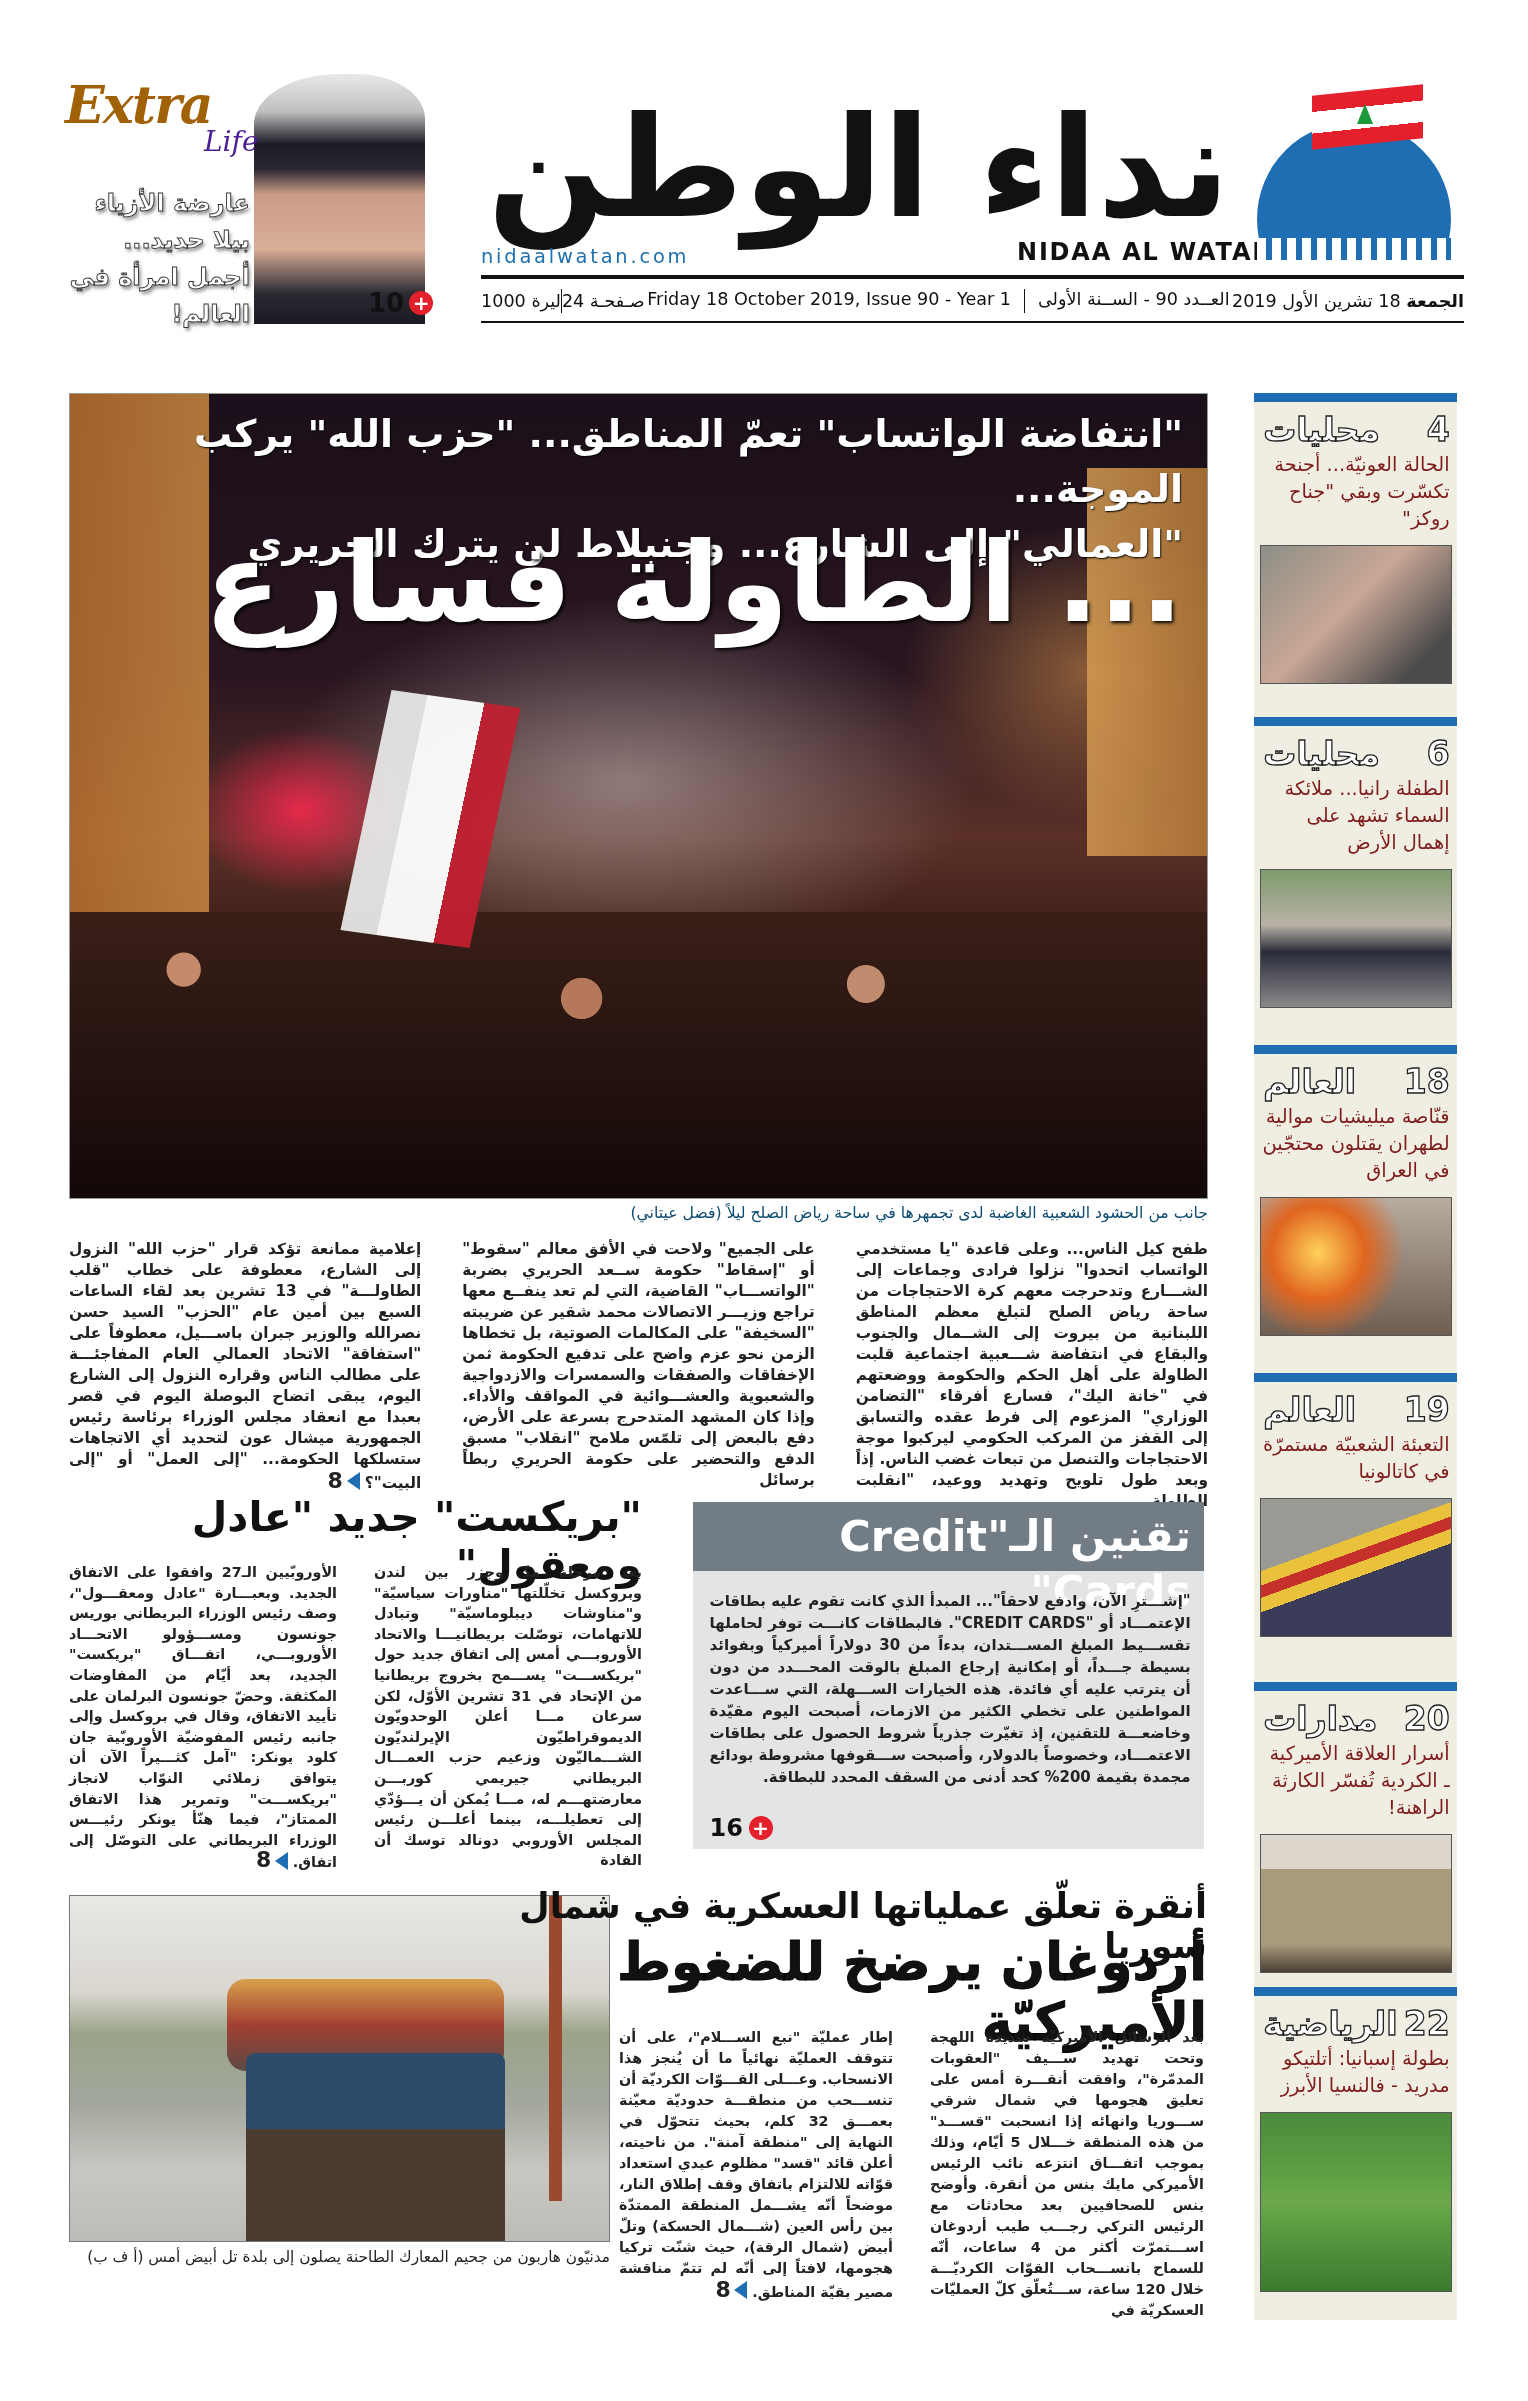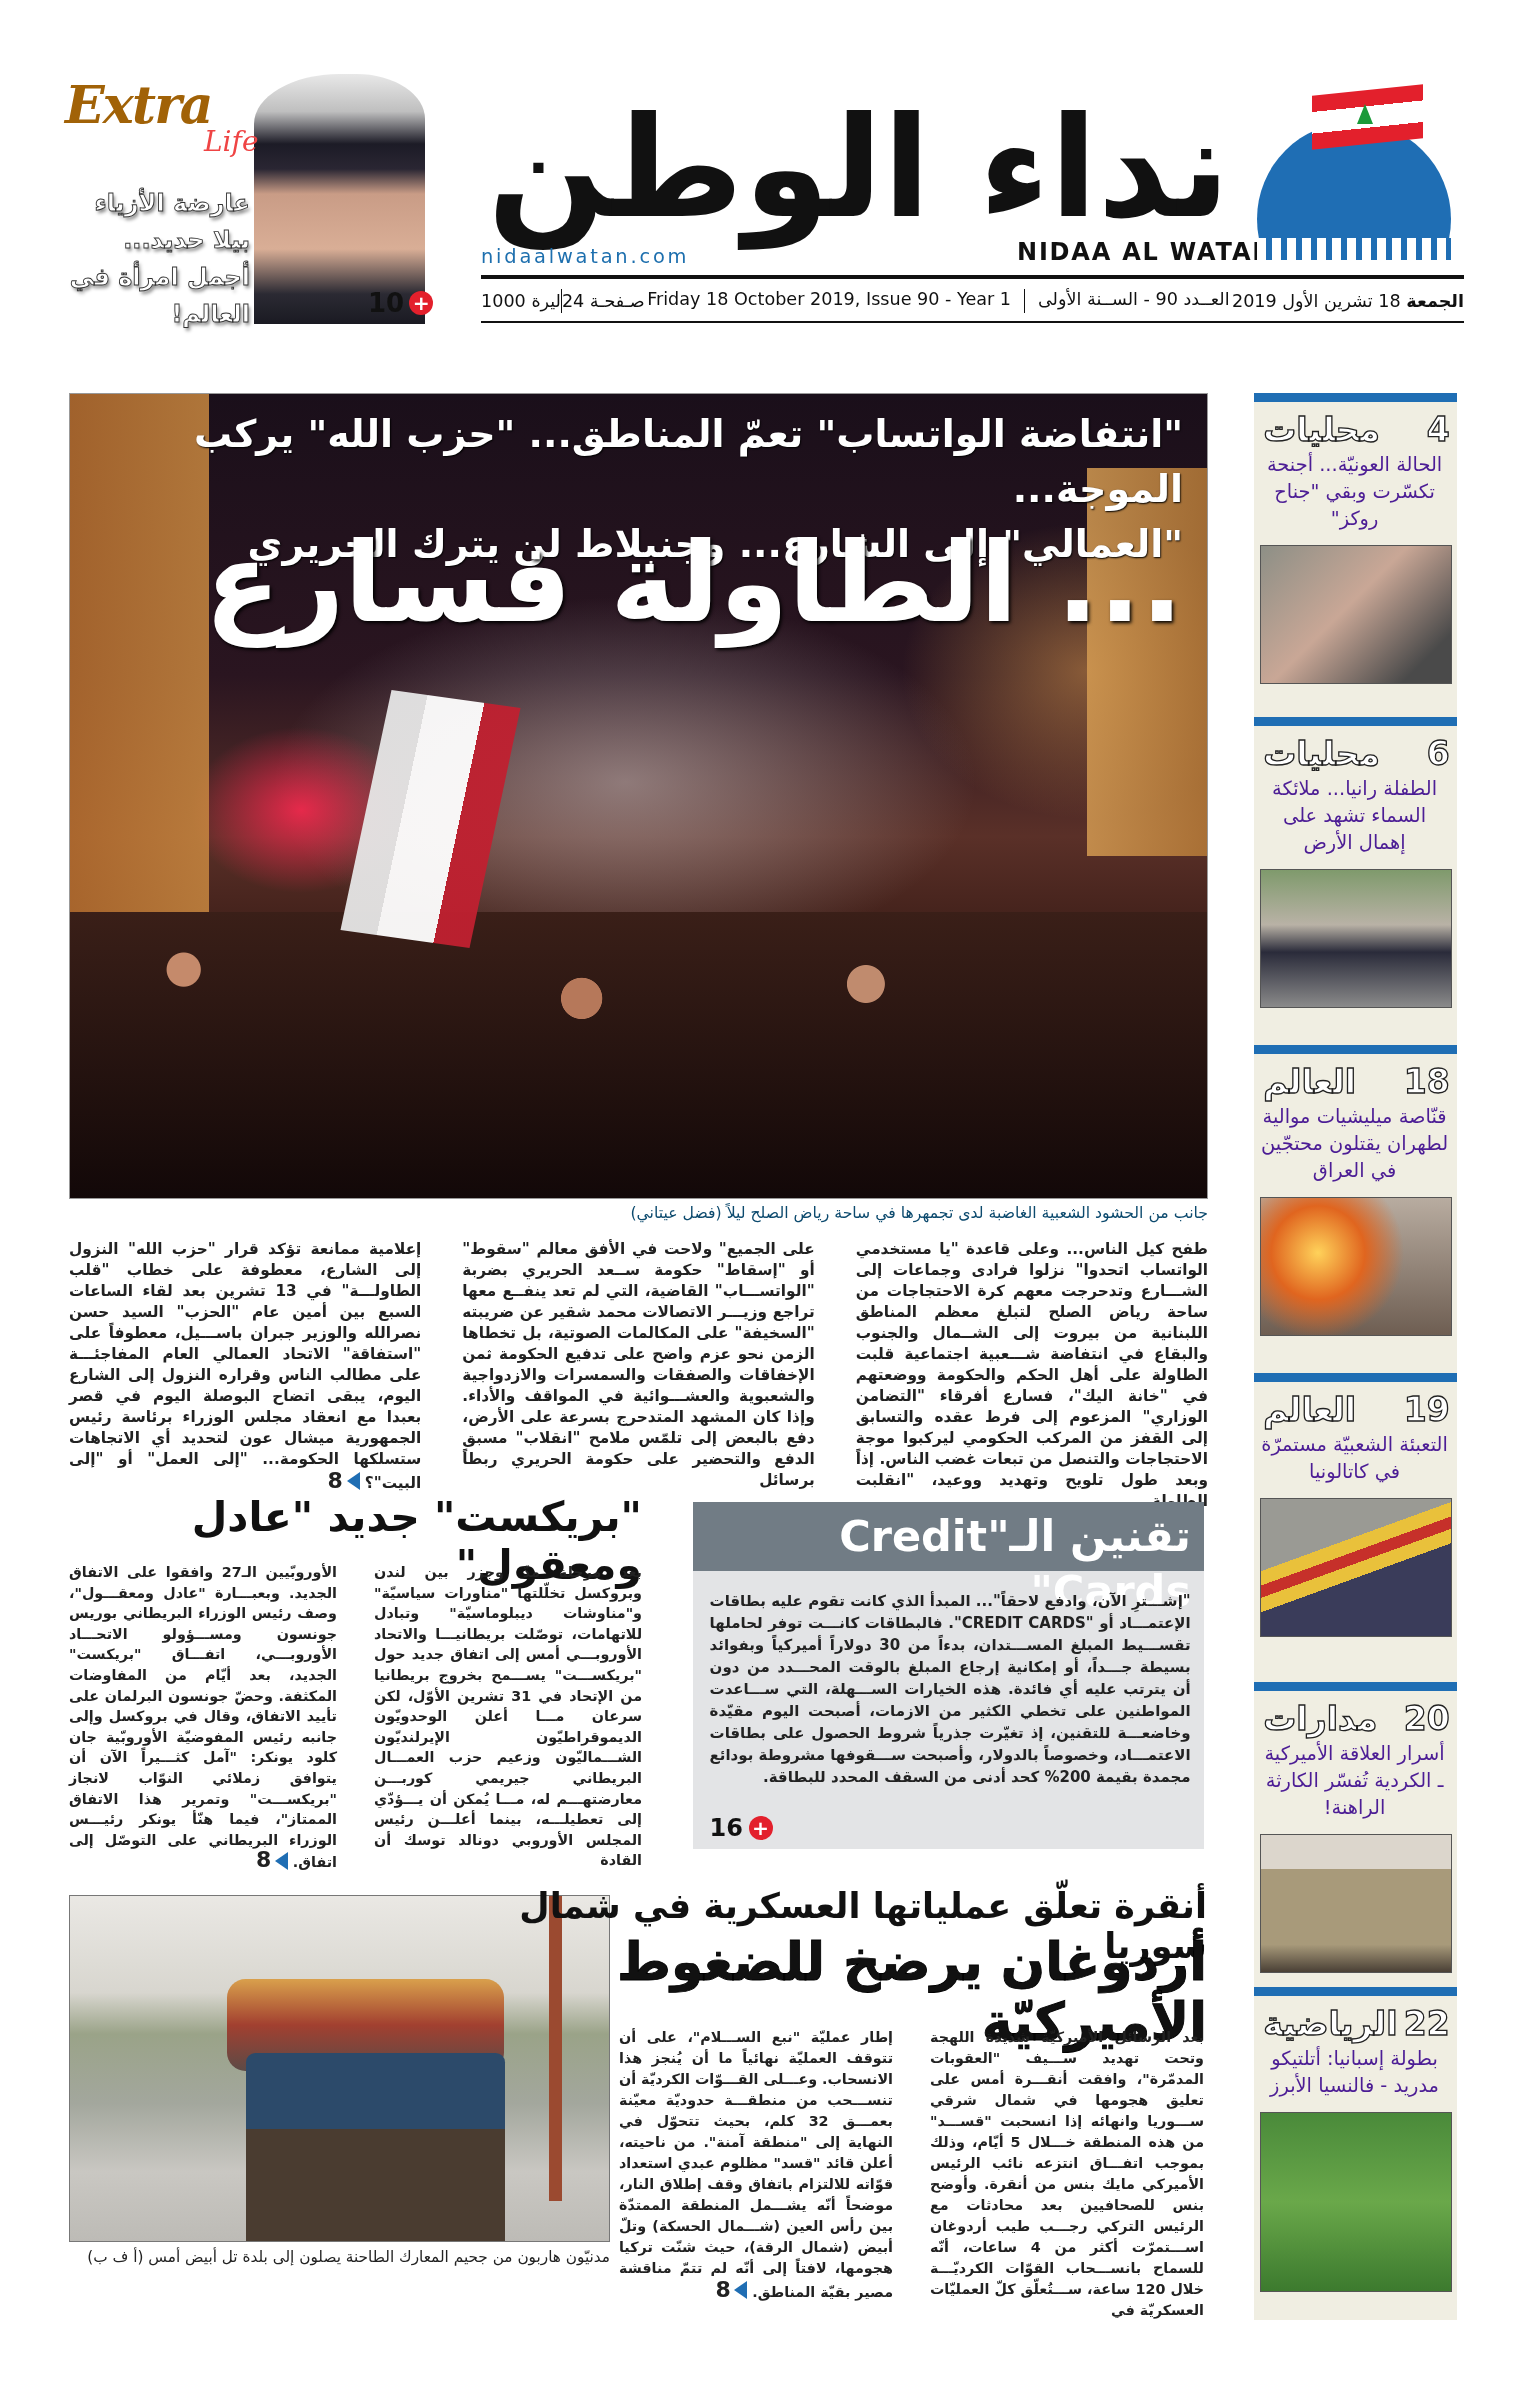--- a/index.html
+++ b/index.html
@@ -3,21 +3,21 @@
 <meta charset="utf-8">
 <style>
   *{box-sizing:border-box;margin:0;padding:0}
   html,body{width:1529px;height:2401px;background:#fff;overflow:hidden}
   body{font-family:"DejaVu Sans",sans-serif;color:#111;position:relative}
   .abs{position:absolute}
 
   
   #extra{left:65px;top:74px;width:360px;height:254px}
   #extra-logo{left:0;top:0;font-family:"DejaVu Serif",serif;font-style:italic;font-size:52px;color:#a16207;font-weight:bold;letter-spacing:-1.8px}
-  #extra-life{left:139px;top:51px;font-family:"DejaVu Serif",serif;font-style:italic;font-size:28px;color:#ef4444}
+  #extra-life{left:139px;top:51px;font-family:"DejaVu Serif",serif;font-style:italic;font-size:28px;color:#4c1d95}
   #extra-teaser{left:0;top:111px;width:185px;font-size:24px;line-height:37px;font-weight:bold;color:#fff;-webkit-text-stroke:0.9px #333;text-shadow:1.8px 2.8px 3.7px #888;direction:rtl;text-align:right}
   #extra-photo{left:189px;top:0;width:171px;height:250px;background:linear-gradient(180deg,#e8e8e8 0%,#bfbfbf 15%,#1c1b26 28%,#2a2633 38%,#c99c86 48%,#d9ae96 70%,#2b2a33 88%,#1a1a22 100%);border-radius:50% 40% 0 0 / 20% 18% 0 0}
   #extra-page{left:303px;top:214px;font-weight:bold;font-size:26px;color:#111;display:flex;align-items:center;gap:5px}
   .plus-badge{display:inline-flex;width:24px;height:24px;border-radius:50%;background:#e3202c;color:#fff;font-size:20.3px;font-weight:bold;align-items:center;justify-content:center;line-height:1}
 
   #logo-ar{left:481px;top:85px;width:749px;height:166px;font-size:139px;font-weight:bold;line-height:166px;direction:rtl;text-align:right;color:#111;letter-spacing:-3.7px}
   #logo-url{left:481px;top:245px;font-size:19.4px;color:#1d6fae;letter-spacing:2.8px}
   #logo-en{left:1017px;top:238px;font-size:24px;font-weight:bold;letter-spacing:1.8px;color:#111}
   #emblem{left:1257px;top:85px;width:203px;height:176px}
   #emblem .circle{position:absolute;left:0;top:37px;width:194px;height:194px;border-radius:50%;background:#1f6eb4;clip-path:inset(0 0 30% 0)}
@@ -74,21 +74,21 @@
   #syria-kicker{left:499px;top:1886px;width:708px;font-size:35px;font-weight:bold;direction:rtl;text-align:right}
   #syria-headline{left:499px;top:1932px;width:708px;font-size:52px;font-weight:bold;direction:rtl;text-align:right;-webkit-text-stroke:0.9px #000}
   #syria-cols{left:619px;top:2027px;width:585px;height:296px;display:flex;flex-direction:row-reverse;gap:37px}
   #syria-cols .col{font-size:14.3px;line-height:21px}
 
   
   #sidebar{left:1254px;top:393px;width:203px;height:1927px;background:#f0eee2}
   .side-item{position:absolute;left:0;width:203px}
   .side-bar{height:9.2px;background:#1f6eb4;margin:0 0 5.5px 0}
   .side-sec{font-size:33px;font-weight:bold;color:#fff;-webkit-text-stroke:1.3px #222;direction:rtl;text-align:right;padding-right:7.4px;line-height:43px;display:flex;justify-content:space-between;padding-left:9.2px;flex-direction:row-reverse}
-  .side-title{font-size:19.4px;line-height:27px;direction:rtl;text-align:center;padding:0 7.4px 0 5.5px;color:#4c1d95}
+  .side-title{font-size:19.4px;line-height:27px;direction:rtl;text-align:right;padding:0 7.4px 0 5.5px;color:#7f1d1d}
   .side-photo{margin:13px 5.5px 0 5.5px;height:139px;border:0.9px solid #555}
 </style>
 </head>
 <body>
 
 <div id="extra" class="abs">
   <div id="extra-photo" class="abs"></div>
   <div id="extra-logo" class="abs">Extra</div>
   <div id="extra-life" class="abs">Life</div>
   <div id="extra-teaser" class="abs">عارضة الأزياء بيلا حديد... أجمل امرأة في العالم!</div>

